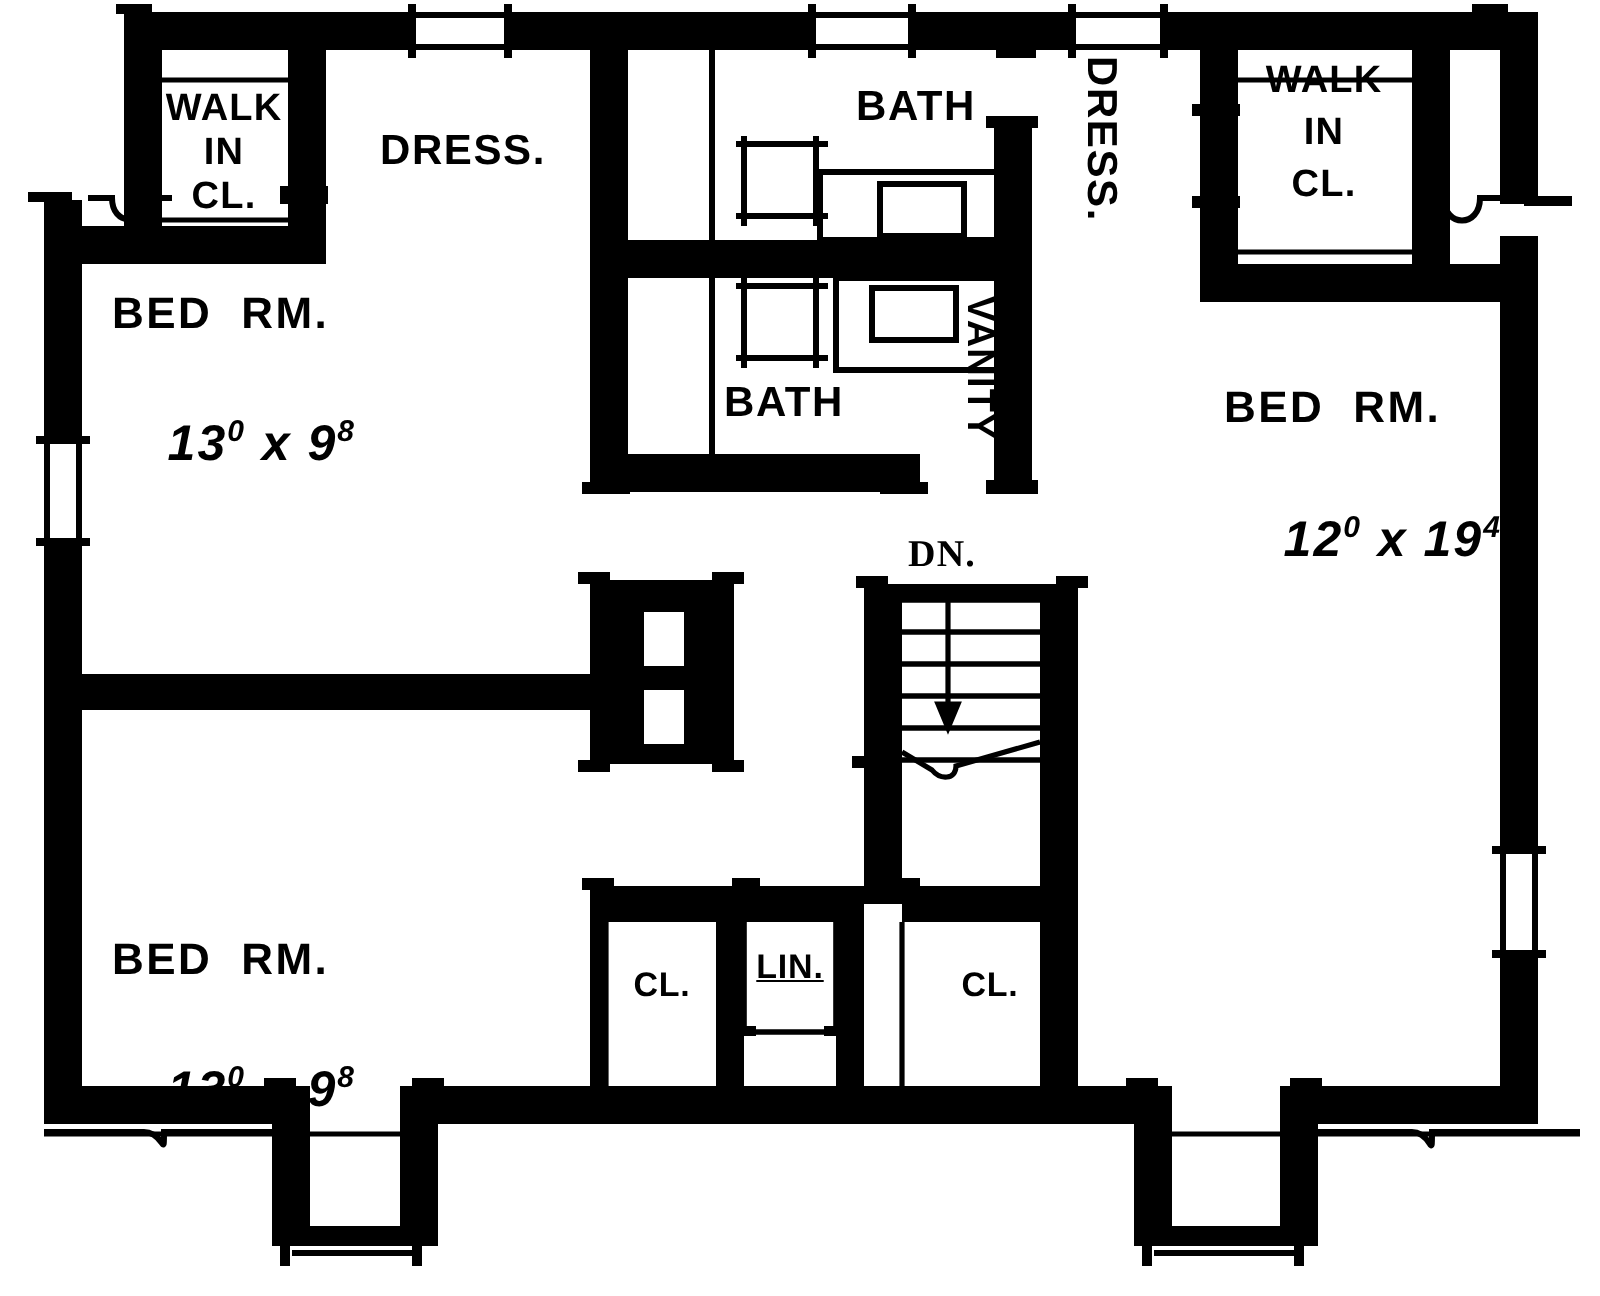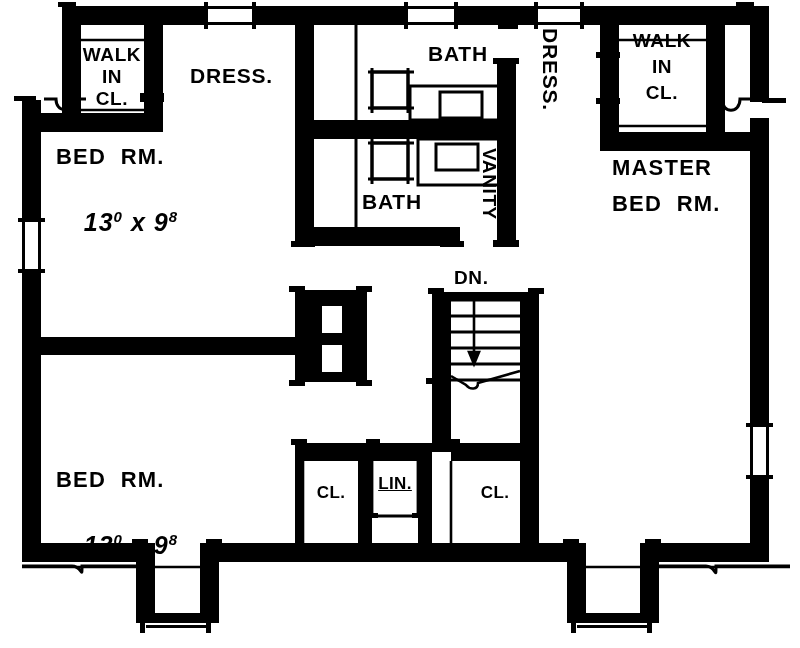--- a/index.html
+++ b/index.html
@@ -357,24 +357,26 @@
 
   <div class="label lbl-small ctr" style="left:620px; top:30px; width:84px;">WALK</div>
   <div class="label lbl-small ctr" style="left:620px; top:56px; width:84px;">IN</div>
   <div class="label lbl-small ctr" style="left:620px; top:82px; width:84px;">CL.</div>
 
   <div class="label lbl-room" style="left:56px; top:145px;">BED  RM.</div>
   <div class="label lbl-dim" style="left:52px; top:180px;">
     <span>13</span><sup>0</sup><span> x </span><span>9</span><sup>8</sup>
   </div>
 
-  <div class="label lbl-room" style="left:612px; top:156px;">MASTER</div>
   <div class="label lbl-room" style="left:612px; top:192px;">BED  RM.</div>
-
-  <div class="label lbl-small" style="left:454px; top:267px;">DN.</div>
+  <div class="label lbl-dim" style="left:610px; top:228px;">
+    <span>12</span><sup>0</sup><span> x </span><span>19</span><sup>4</sup>
+  </div>
+
+  <div class="label lbl-small" style="left:454px; top:267px;font-family:Liberation Serif, serif;">DN.</div>
 
   <div class="label lbl-room" style="left:56px; top:468px;">BED  RM.</div>
   <div class="label lbl-dim" style="left:52px; top:503px;">
     <span>13</span><sup>0</sup><span> x </span><span>9</span><sup>8</sup>
   </div>
 
   <div class="label lbl-tiny ctr" style="left:303px; top:483px; width:56px;">CL.</div>
 
   <div class="label lbl-tiny ctr" style="left:372px; top:474px; width:46px;text-decoration:underline;">LIN.</div>
 

